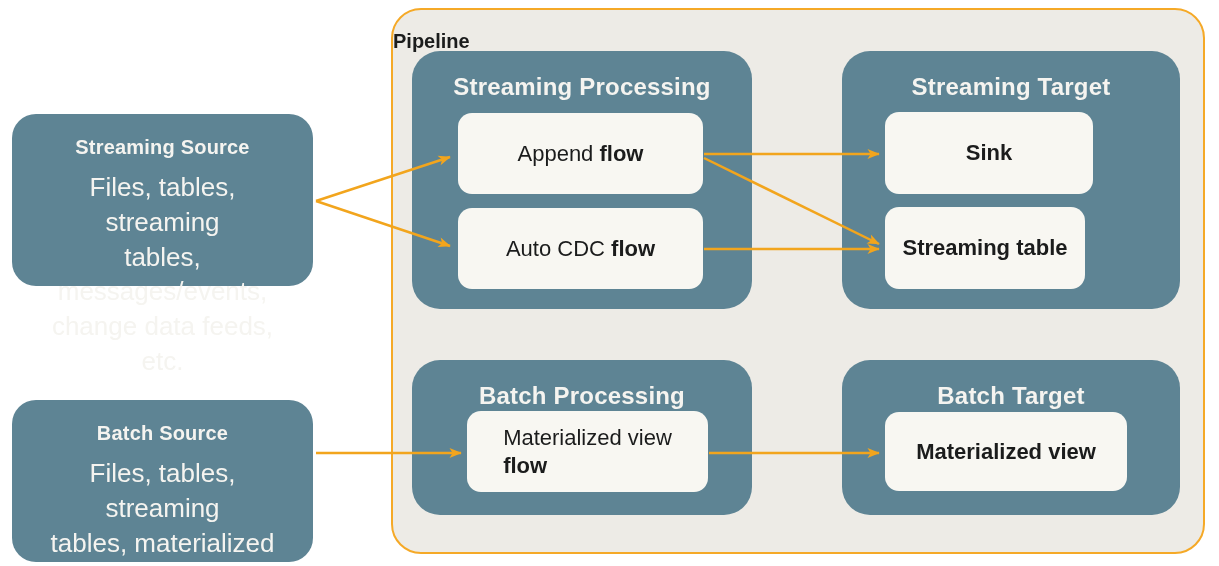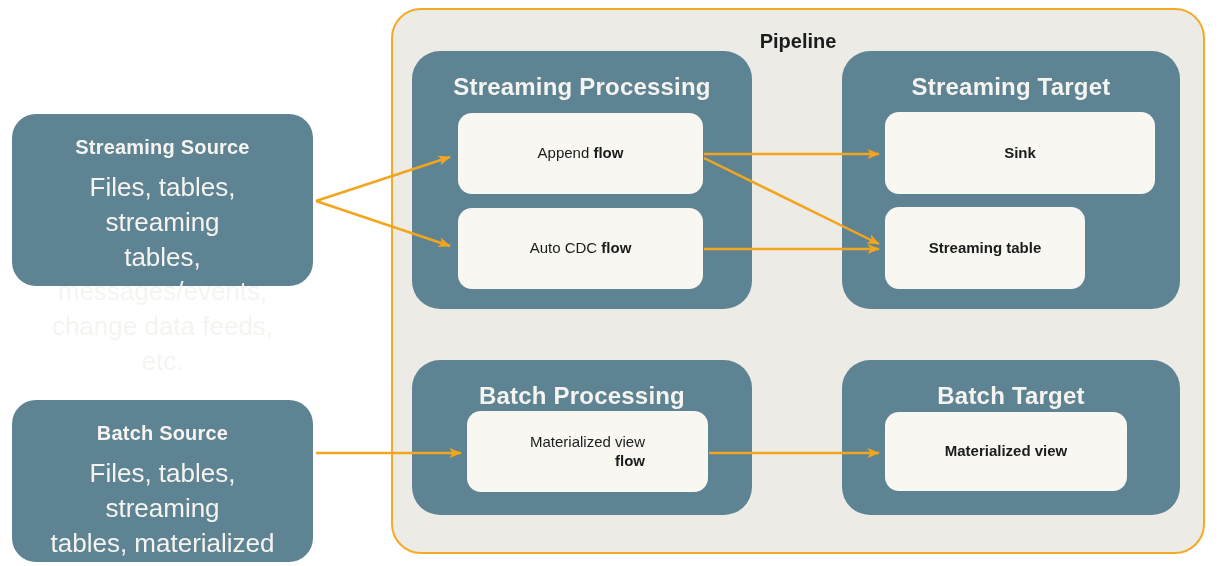--- a/index.html
+++ b/index.html
@@ -43,21 +43,21 @@
     position:absolute;
     left:391px;top:8px;width:814px;height:546px;
     background:var(--pipeline-bg);
     border:2px solid var(--pipeline-border);
     border-radius:30px;
     box-sizing:border-box;
   }
   .pipeline-title{
     position:absolute;
     left:0;right:0;top:20px;
-    text-align:center;
+    text-align:left;
     font-size:20px;
     font-weight:bold;
     color:var(--text-dark);
   }
   .teal-box{
     position:absolute;
     background:var(--teal);
     border-radius:28px;
     box-sizing:border-box;
   }
@@ -70,22 +70,22 @@
     color:var(--text-light);
     letter-spacing:.2px;
   }
   .card{
     position:absolute;
     background:var(--card-bg);
     border-radius:14px;
     display:flex;
     align-items:center;
     justify-content:center;
-    text-align:right;
-    font-size:15px;
+    text-align:left;
+    font-size:22px;
     color:var(--text-dark);
     line-height:1.25;
     box-sizing:border-box;
     padding:0 14px;
   }
   .card .b{font-weight:bold;}
   .arrows{
     position:absolute;
     left:0;top:0;width:1219px;height:566px;
     pointer-events:none;
@@ -130,21 +130,21 @@
   <div class="card" style="left:458px;top:208px;width:245px;height:81px;">
     <div>
       <span>Auto CDC</span>
       <span class="b">flow</span>
     </div>
   </div>
 
   <div class="teal-box" style="left:842px;top:51px;width:338px;height:258px;">
     <div class="teal-title">Streaming Target</div>
   </div>
-  <div class="card" style="left:885px;top:112px;width:270px;height:82px;">
+  <div class="card" style="left:885px;top:112px;width:208px;height:82px;">
     <span class="b">Sink</span>
   </div>
   <div class="card" style="left:885px;top:207px;width:200px;height:82px;">
     <span class="b">Streaming table</span>
   </div>
 
   <div class="teal-box" style="left:412px;top:360px;width:340px;height:155px;">
     <div class="teal-title">Batch Processing</div>
   </div>
   <div class="card" style="left:467px;top:411px;width:241px;height:81px;">

